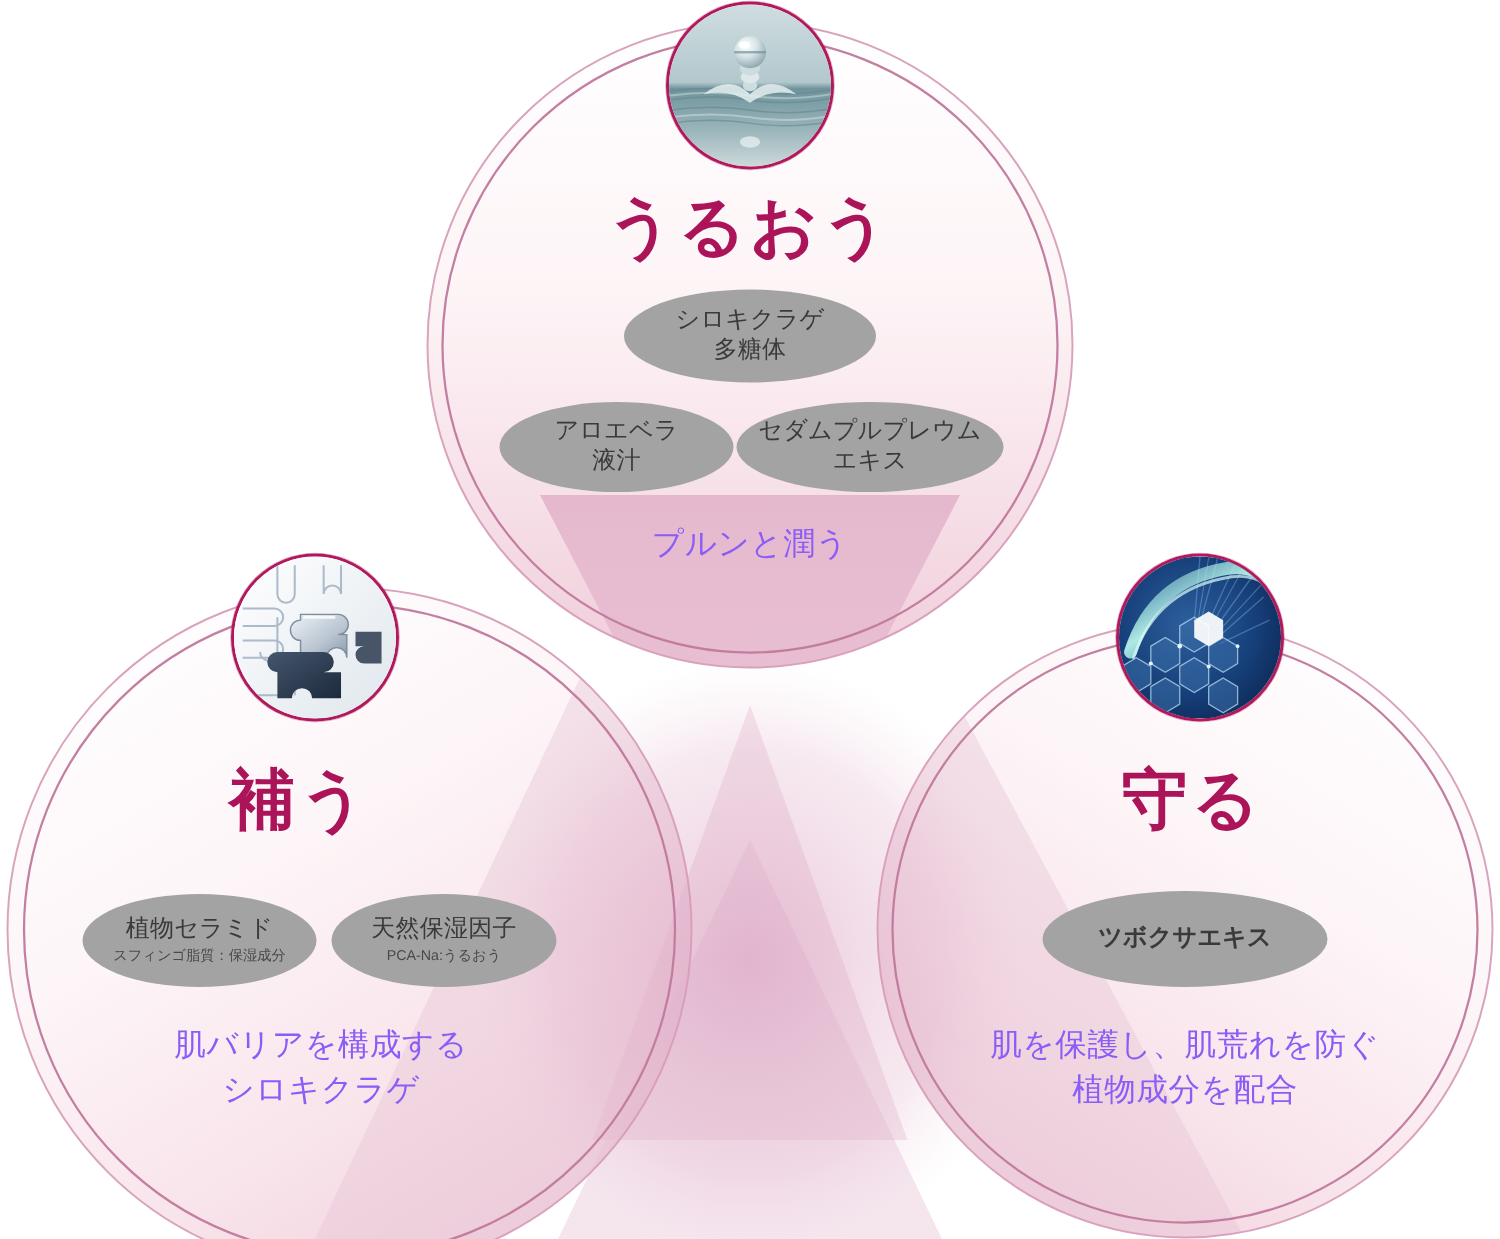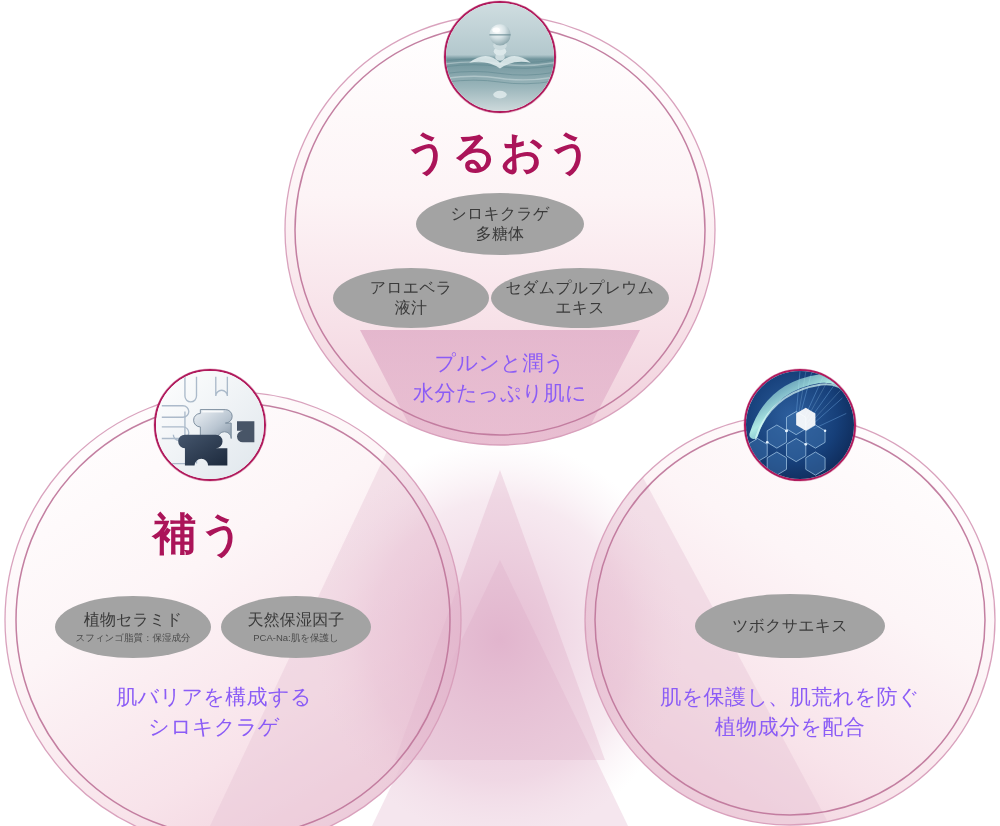--- a/index.html
+++ b/index.html
@@ -272,21 +272,20 @@
 
     <div class="pill" style="left:580px; top:298px; width:178px; height:60px;">
       <span class="pill-main two-line">
         <span>セダムプルプレウム</span><br>
         <span>エキス</span>
       </span>
     </div>
 
     <div class="desc" style="left:500px; top:348px;">
       <span>プルンと潤う</span><br>
-      <span>水分たっぷり肌に</span>
     </div>
 
     <div class="icon-badge" style="left:210px; top:425px; width:112px; height:112px;">
       <svg viewBox="0 0 112 112" aria-hidden="true">
         <defs>
           <linearGradient id="pzLight" x1="0" y1="0" x2="1" y2="1">
             <stop offset="0%" stop-color="#ffffff"></stop>
             <stop offset="100%" stop-color="#dfe6ec"></stop>
           </linearGradient>
           <linearGradient id="pzMid" x1="0" y1="0" x2="1" y2="1">
@@ -325,21 +324,21 @@
 
     <div class="group-title t-big" style="left:200px; top:512px;">補う</div>
 
     <div class="pill" style="left:133px; top:627px; width:156px; height:62px;">
       <span class="pill-main">植物セラミド</span>
       <span class="pill-sub">スフィンゴ脂質：保湿成分</span>
     </div>
 
     <div class="pill" style="left:296px; top:627px; width:150px; height:62px;">
       <span class="pill-main">天然保湿因子</span>
-      <span class="pill-sub">PCA-Na:肌を保護し</span>
+      <span class="pill-sub">PCA-Na:うるおう</span>
     </div>
 
     <div class="desc" style="left:214px; top:682px;text-align:center;">
       <span>肌バリアを構成する</span><br>
       <span>シロキクラゲ</span>
     </div>
 
     <div class="icon-badge" style="left:800px; top:425px; width:112px; height:112px;">
       <svg viewBox="0 0 112 112" aria-hidden="true">
         <defs>
@@ -387,22 +386,23 @@
 
         <g fill="#e8f5ff">
           <circle cx="42" cy="62" r="1.6"></circle>
           <circle cx="22" cy="74" r="1.4"></circle>
           <circle cx="62" cy="76" r="1.4"></circle>
           <circle cx="82" cy="62" r="1.3"></circle>
         </g>
       </svg>
     </div>
 
-
-    <div class="pill" style="left:790px; top:626px; width:190px; height:64px;">
+    <div class="group-title t-big" style="left:795px; top:512px;">守る</div>
+
+    <div class="pill" style="left:790px; top:626px; width:190px; height:64px;font-weight:bold;">
       <span class="pill-main">ツボクサエキス</span>
     </div>
 
     <div class="desc" style="left:790px; top:682px;">
       <span>肌を保護し、肌荒れを防ぐ</span><br>
       <span>植物成分を配合</span>
     </div>
 
   </div>
 </div>

